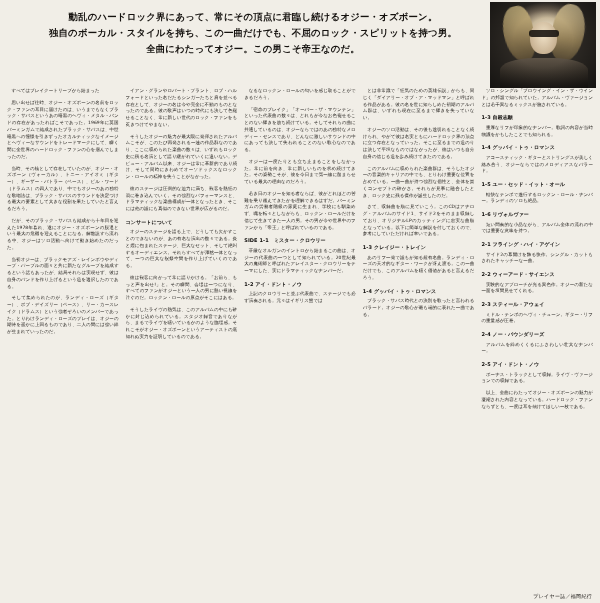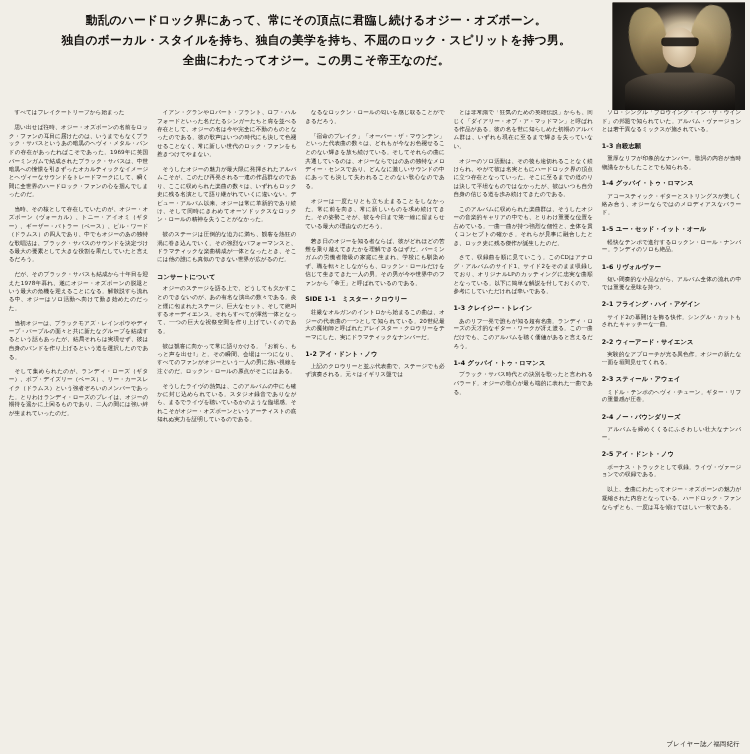--- a/index.html
+++ b/index.html
@@ -124,21 +124,21 @@
   }
 </style>
 </head>
 <body>
 
 <div class="page">
 
   <div class="header">
     <div class="headline">
       <div>動乱のハードロック界にあって、常にその頂点に君臨し続けるオジー・オズボーン。</div>
-      <div>独自のボーカル・スタイルを持ち、独自の美学を持ち、不屈のロック・スピリットを持つ男。</div>
+      <div>独自のボーカル・スタイルを持ち、この一曲だけでも、不屈のロック・スピリットを持つ男。</div>
       <div>全曲にわたってオジー。この男こそ帝王なのだ。</div>
     </div>
   </div>
 
   <div class="photo-wrap">
     <div class="photo">
       <div class="hair-l"></div>
       <div class="hair-r"></div>
       <div class="face"></div>
       <div class="glasses"></div>

